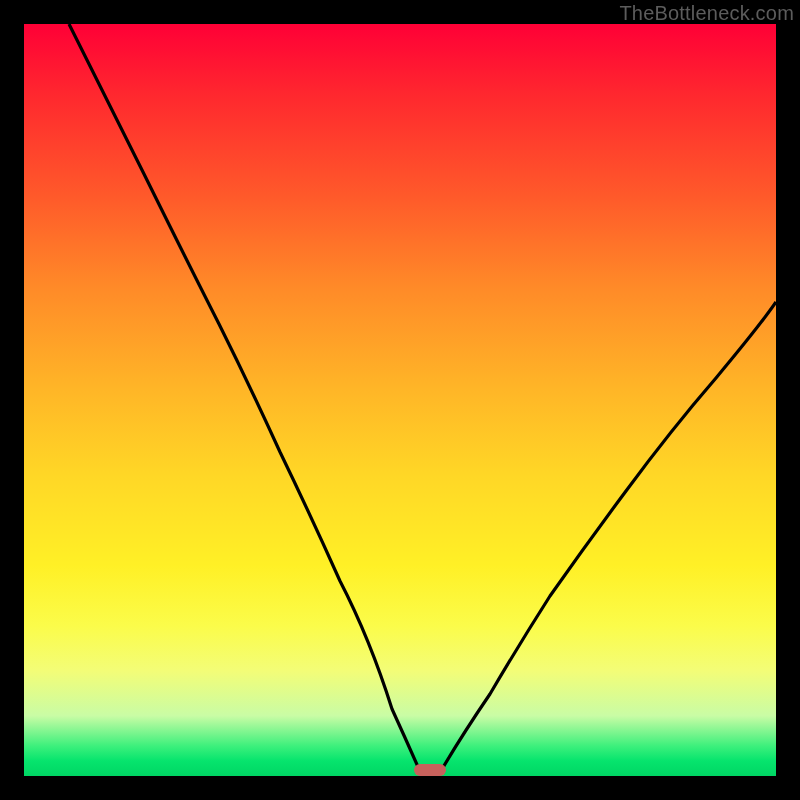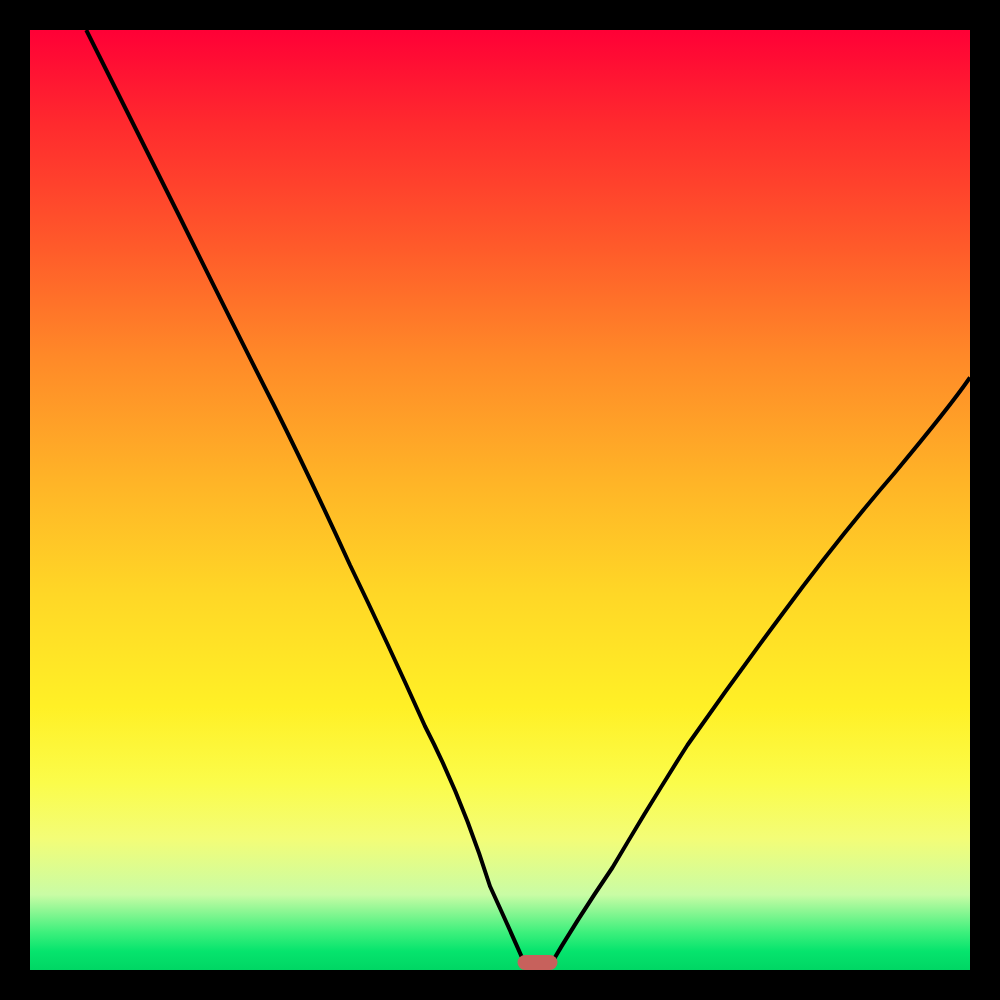--- a/index.html
+++ b/index.html
@@ -88,13 +88,14 @@
                Q436 714 466 670
                Q496 619 526 572
                Q564 518 602 467
                Q647 406 692 354
                Q737 300 752 278" fill="none" stroke="#000" stroke-width="3.2"></path>
     </svg>
 
     <div class="marker" style="left:54%;top:99.2%;background:#c7615c;"></div>
   </div>
 
+  <div class="watermark">TheBottleneck.com</div>
 </div>
 
 </body></html>

